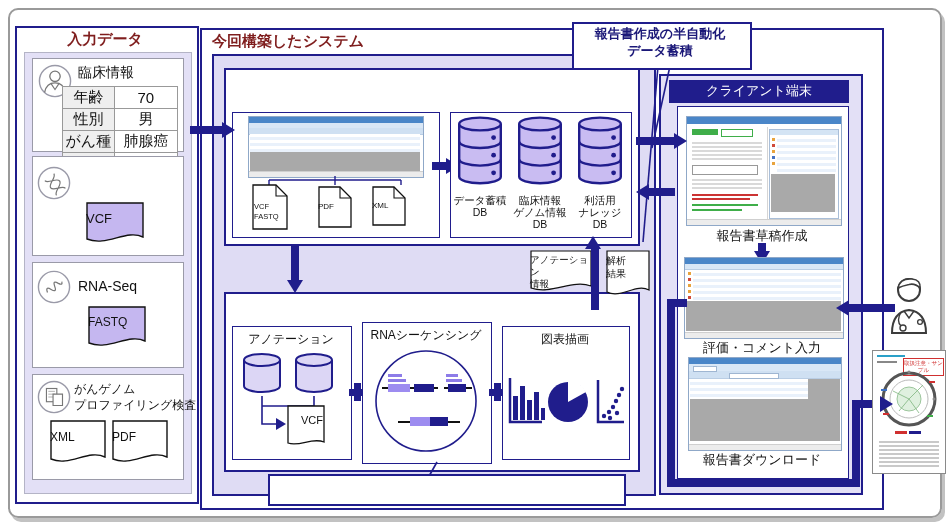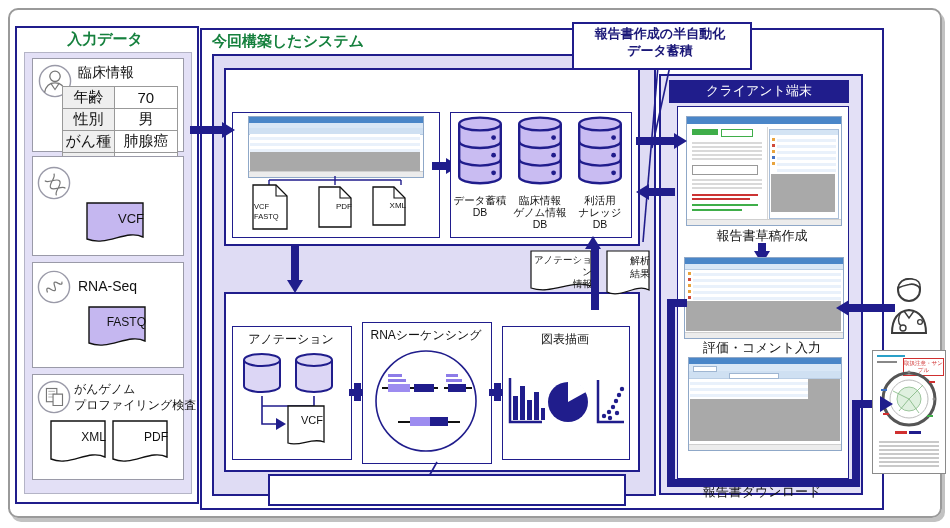--- a/index.html
+++ b/index.html
@@ -9,23 +9,23 @@
   .bar{position:absolute;background:#201d8c;}
   .tri{position:absolute;width:0;height:0;}
   .tri-r{border-top:8px solid transparent;border-bottom:8px solid transparent;border-left:13px solid #201d8c;}
   .tri-l{border-top:8px solid transparent;border-bottom:8px solid transparent;border-right:13px solid #201d8c;}
   .tri-d{border-left:8px solid transparent;border-right:8px solid transparent;border-top:13px solid #201d8c;}
   .tri-u{border-left:8px solid transparent;border-right:8px solid transparent;border-bottom:13px solid #201d8c;}
   .hdr{position:absolute;background:#201d8c;color:#fff;text-align:center;}
   .navy-box{position:absolute;background:#fff;border:2px solid #201d8c;}
   .gray-box{position:absolute;background:#fff;border:1px solid #9a9aa8;}
   .caption{position:absolute;text-align:center;font-size:13px;color:#111;}
-  .title-navy{position:absolute;font-weight:bold;color:#15803d;}
+  .title-navy{position:absolute;font-weight:bold;color:#7f1d1d;}
   .docwave{position:absolute;}
-  .doclabel{position:absolute;text-align:right;color:#111;}
+  .doclabel{position:absolute;text-align:left;color:#111;}
   .shot{position:absolute;background:#fff;border:1px solid #8fa8c8;overflow:hidden;}
   .shot .tb{position:absolute;left:0;right:0;top:0;height:7px;background:#4a86c8;}
   .shot .tool{position:absolute;left:0;right:0;background:#d9e7f6;border-bottom:1px solid #b9cde4;}
   .rows{position:absolute;background:repeating-linear-gradient(#ffffff 0 3px,#e9f1fb 3px 6px);}
   .grayblk{position:absolute;background:#a9a9a9;}
   .statusb{position:absolute;left:0;right:0;bottom:0;height:5px;background:#ececec;border-top:1px solid #cfcfcf;}
   .sq{position:absolute;width:3px;height:3px;}
 </style>
 </head>
 <body>
@@ -360,21 +360,21 @@
     <div class="tb" style="height:6px;"></div>
     <div class="tool" style="top:6px;height:7px;"></div>
     <div class="tool" style="top:13px;height:7px;background:#cfe0f2;"></div>
     <div class="abs" style="left:4px;top:8px;width:22px;height:4px;background:#fff;border:1px solid #9fb6d2;"></div>
     <div class="abs" style="left:40px;top:15px;width:48px;height:4px;background:#fff;border:1px solid #9fb6d2;"></div>
     <div class="rows" style="left:1px;top:21px;width:118px;height:20px;"></div>
     <div class="grayblk" style="left:119px;top:21px;width:32px;height:20px;"></div>
     <div class="grayblk" style="left:1px;top:41px;width:150px;height:42px;"></div>
     <div class="statusb"></div>
   </div>
-  <div class="caption" style="left:677px;top:451px;width:170px;margin-top:32px;">報告書ダウンロード</div>
+  <div class="caption" style="left:677px;top:451px;width:170px;">報告書ダウンロード</div>
 
   <div class="bar" style="left:190px;top:126px;width:32px;height:8px;z-index:7;"></div>
   <div class="tri tri-r" style="left:222px;top:122px;z-index:7;"></div>
 
   <div class="bar" style="left:636px;top:137px;width:38px;height:8px;z-index:7;"></div>
   <div class="tri tri-r" style="left:674px;top:133px;z-index:7;"></div>
 
   <div class="bar" style="left:649px;top:188px;width:26px;height:8px;z-index:7;"></div>
   <div class="tri tri-l" style="left:636px;top:184px;z-index:7;"></div>
 

